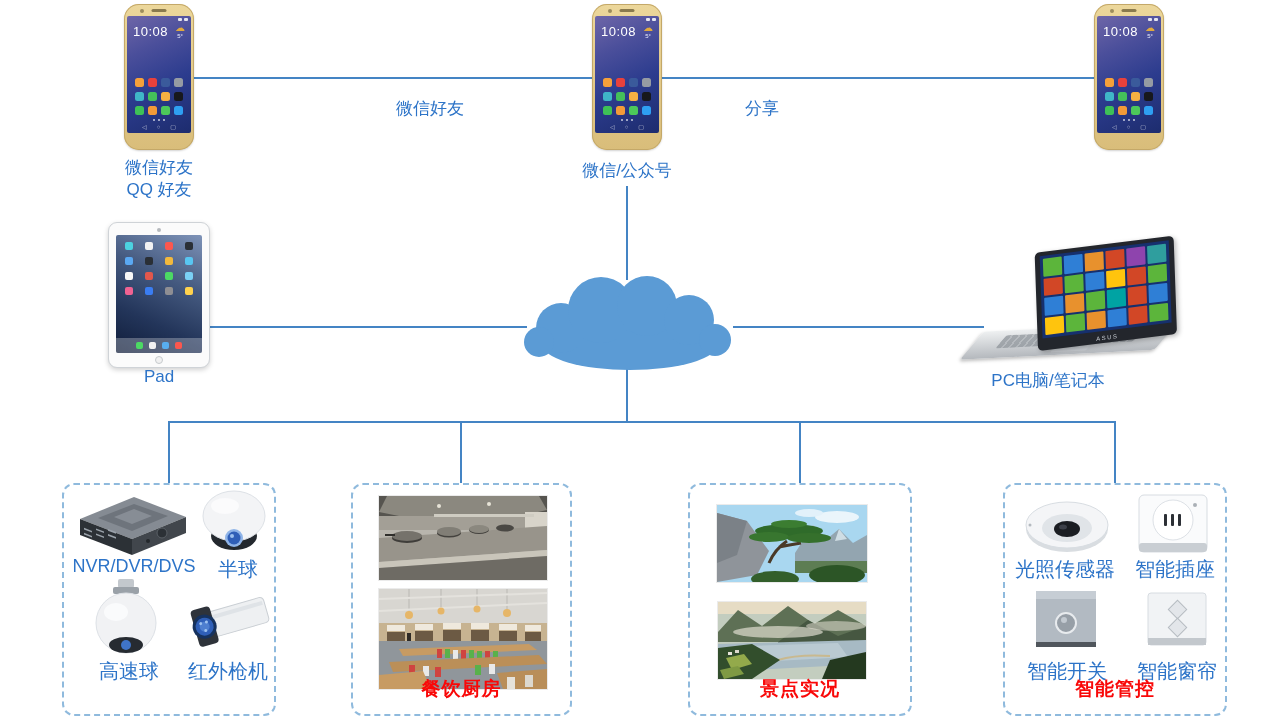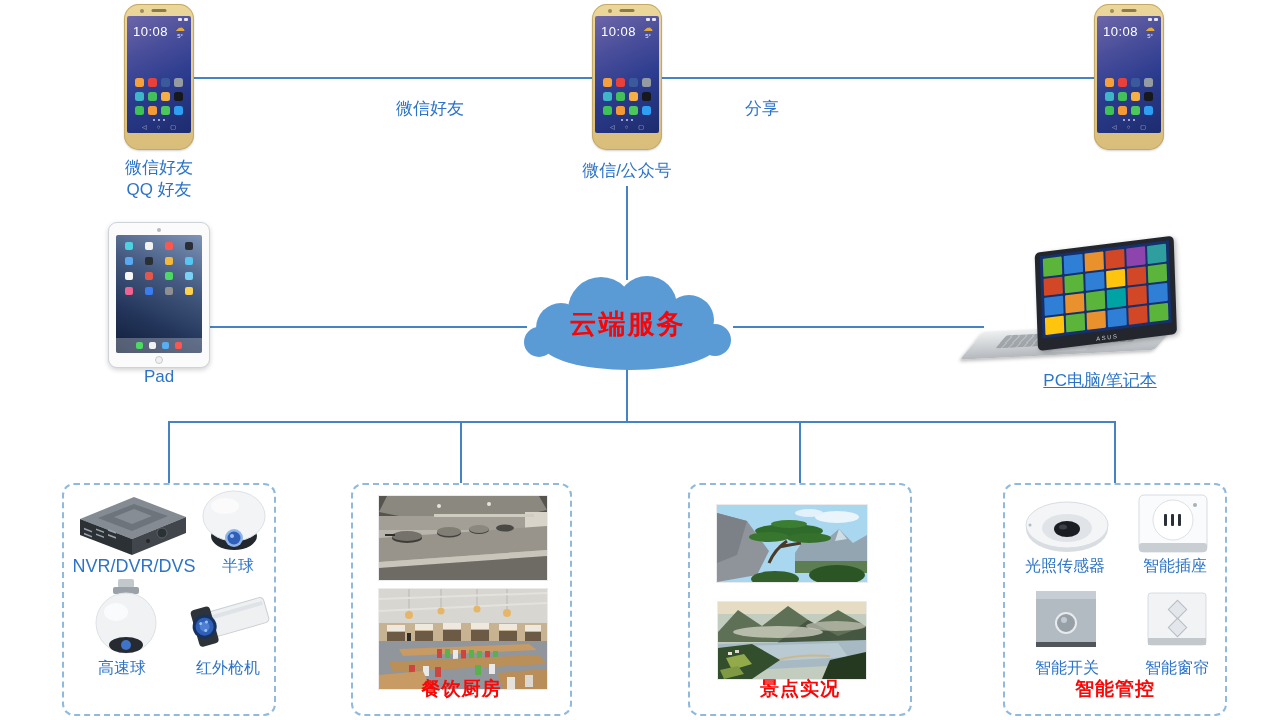--- a/index.html
+++ b/index.html
@@ -77,21 +77,21 @@
 
   
   .cloudwrap { position:absolute; left:505px; top:268px; width:245px; height:108px; }
   .cloudwrap svg { position:absolute; left:0; top:0; }
   .cloudlabel { position:absolute; left:0; right:0; top:38px; text-align:center;
                 color:#f70607; font-size:27px; font-weight:bold; letter-spacing:2px; }
 
   
   .group { position:absolute; border:2px dashed #8fbadd; border-radius:12px; background:#fff; }
   .dev { position:absolute; }
-  .devlbl { position:absolute; text-align:center; color:#2d74c8; font-size:16px; white-space:nowrap; }
+  .devlbl { position:absolute; text-align:center; color:#2d74c8; font-size:20px; white-space:nowrap; }
   .devlbl.big { font-size:18px; }
   .gtitle { position:absolute; left:0; right:0; bottom:12px; text-align:center;
             color:#f90808; font-size:19px; font-weight:bold; letter-spacing:1px; }
   .photo { position:absolute; box-shadow:0 0 0 1px rgba(0,0,0,.08); }
 </style>
 </head>
 <body>
 
 <div class="canvas">
 
@@ -283,21 +283,20 @@
       <g fill="#5b9bd5">
         <ellipse cx="125" cy="76" rx="88" ry="26"></ellipse>
         <circle cx="56" cy="60" r="25"></circle>
         <circle cx="96" cy="42" r="33"></circle>
         <circle cx="142" cy="38" r="30"></circle>
         <circle cx="184" cy="52" r="25"></circle>
         <circle cx="210" cy="72" r="16"></circle>
         <circle cx="34" cy="74" r="15"></circle>
       </g>
     </svg>
-    <div class="cloudlabel">云端服务</div>
   </div>
 
   <div class="laptop">
     <div class="lt-base">
       <div class="lt-kb"></div>
       <div class="lt-pad"></div>
     </div>
     <div class="lt-screen">
       <div class="lt-tiles">
           <i style="background: rgb(92, 181, 59);"></i>
@@ -321,21 +320,21 @@
           <i style="background: rgb(255, 196, 13);"></i>
           <i style="background: rgb(92, 181, 59);"></i>
           <i style="background: rgb(232, 145, 45);"></i>
           <i style="background: rgb(47, 127, 214);"></i>
           <i style="background: rgb(210, 71, 38);"></i>
           <i style="background: rgb(92, 181, 59);"></i>
         </div>
       <div class="lt-brand">ASUS</div>
     </div>
   </div>
-  <div class="lbl" style="left:1010px;top:370px;width:180px;text-decoration:underline;">PC电脑/笔记本</div>
+  <div class="lbl" style="left:958px;top:370px;width:180px;">PC电脑/笔记本</div>
 
   <div class="group" style="left:62px;top:483px;width:214px;height:233px;">
     <svg class="dev" style="left:10px;top:6px;" width="118" height="66" viewBox="0 0 118 66">
       <polygon points="6,28 60,6 112,26 58,48" fill="#858b93"></polygon>
       <polygon points="24,27 60,13 94,25 58,40" fill="#6e747c"></polygon>
       <polygon points="40,26 60,18 78,25 58,33" fill="#878d95"></polygon>
       <polygon points="6,28 58,48 58,64 6,44" fill="#2c3136"></polygon>
       <polygon points="58,48 112,26 112,42 58,64" fill="#41464c"></polygon>
       <g fill="#9aa2aa">
           <rect x="10" y="33" width="8" height="1.6" transform="skewY(21)"></rect>
@@ -372,21 +371,21 @@
         <rect x="30" y="24" width="54" height="4" fill="#dfe3e7"></rect>
         <rect x="12" y="14" width="20" height="38" rx="4" fill="#2e333a"></rect>
         <circle cx="22" cy="33" r="12" fill="#16325e"></circle>
         <circle cx="22" cy="33" r="9" fill="#2f5fb8"></circle>
         <circle cx="22" cy="33" r="5" fill="#4e7fd0"></circle>
         <circle cx="19" cy="29" r="1.5" fill="#9cc1ef"></circle>
           <circle cx="25" cy="29" r="1.5" fill="#9cc1ef"></circle>
           <circle cx="22" cy="37" r="1.5" fill="#9cc1ef"></circle>
       </g>
     </svg>
-    <div class="devlbl" style="left:8px;top:173px;width:100px;">高速球</div>
+    <div class="devlbl" style="left:15px;top:173px;width:100px;">高速球</div>
     <div class="devlbl" style="left:116px;top:173px;width:96px;">红外枪机</div>
   </div>
 
   <div class="group" style="left:688px;top:483px;width:224px;height:233px;">
     <svg class="photo" style="left:27px;top:20px;" width="150" height="77" viewBox="0 0 150 77">
       <rect width="150" height="77" fill="#a9d7f0"></rect>
       <ellipse cx="120" cy="12" rx="22" ry="6" fill="#eaf5fb"></ellipse>
         <ellipse cx="92" cy="8" rx="14" ry="4" fill="#e2f1fa"></ellipse>
       <polygon points="78,48 96,20 110,34 122,24 136,38 150,30 150,64 78,64" fill="#93a5b0"></polygon>
       <polygon points="96,20 103,30 92,34" fill="#d7e2e8"></polygon>

